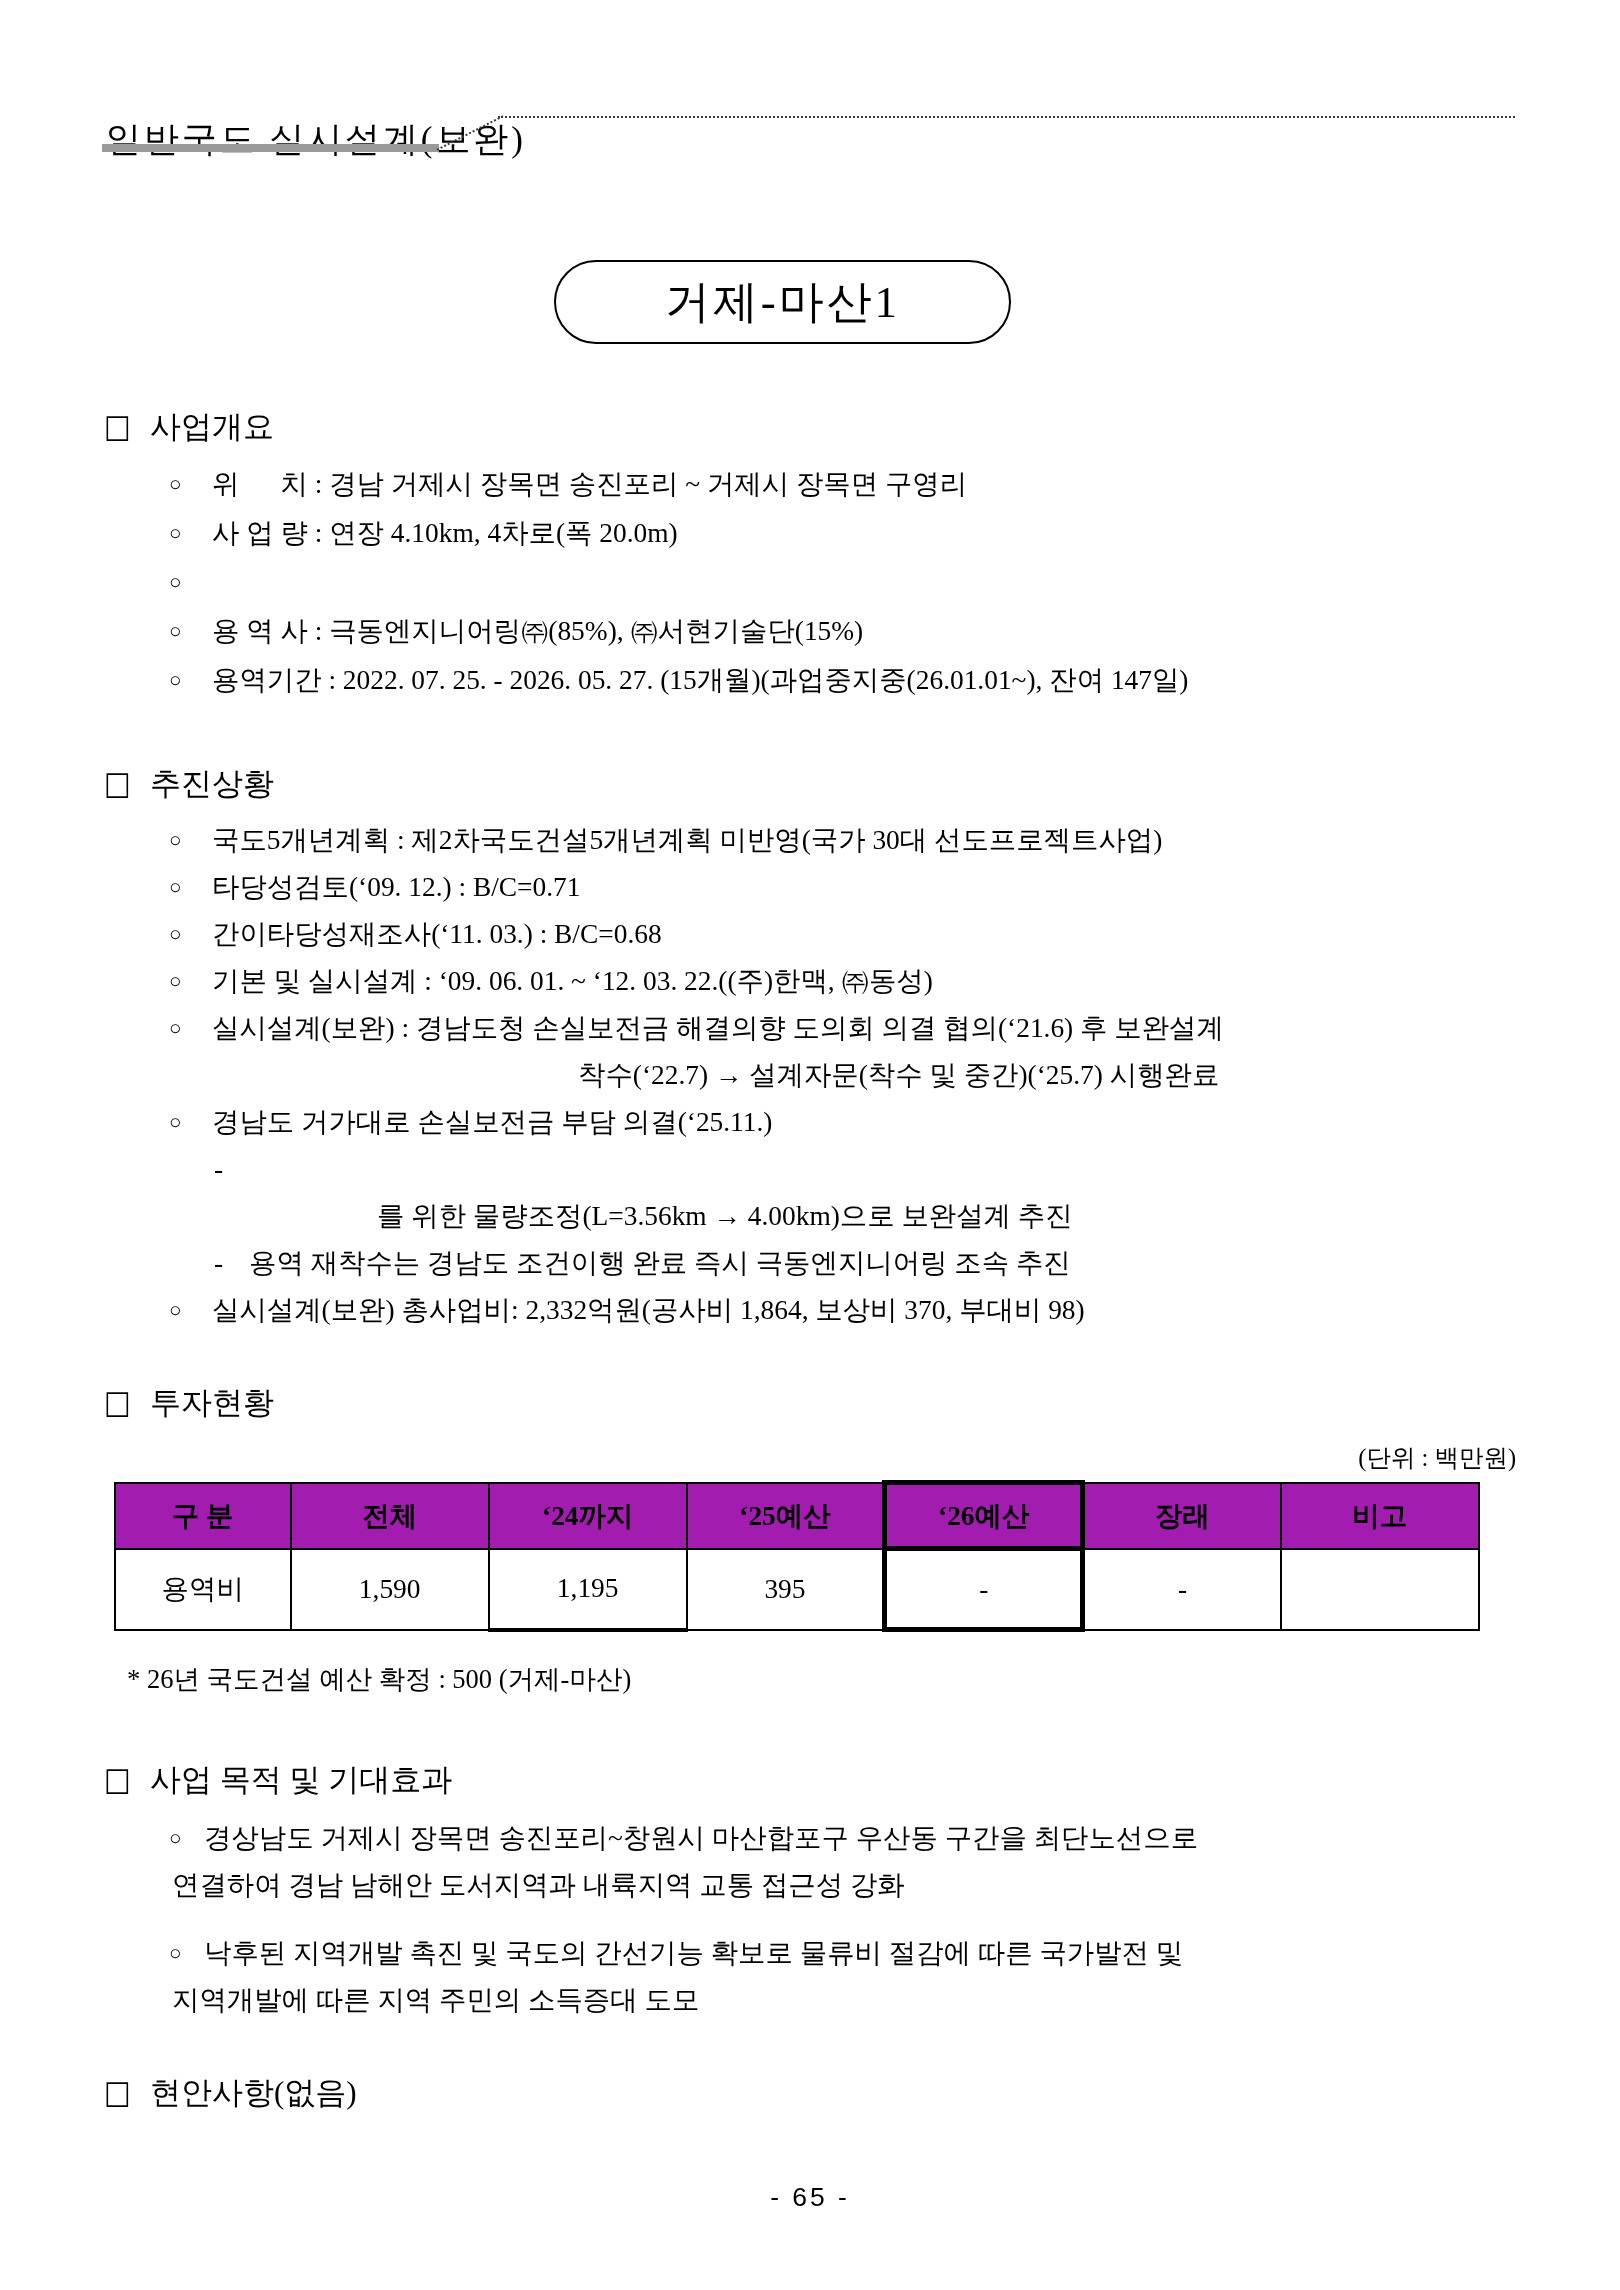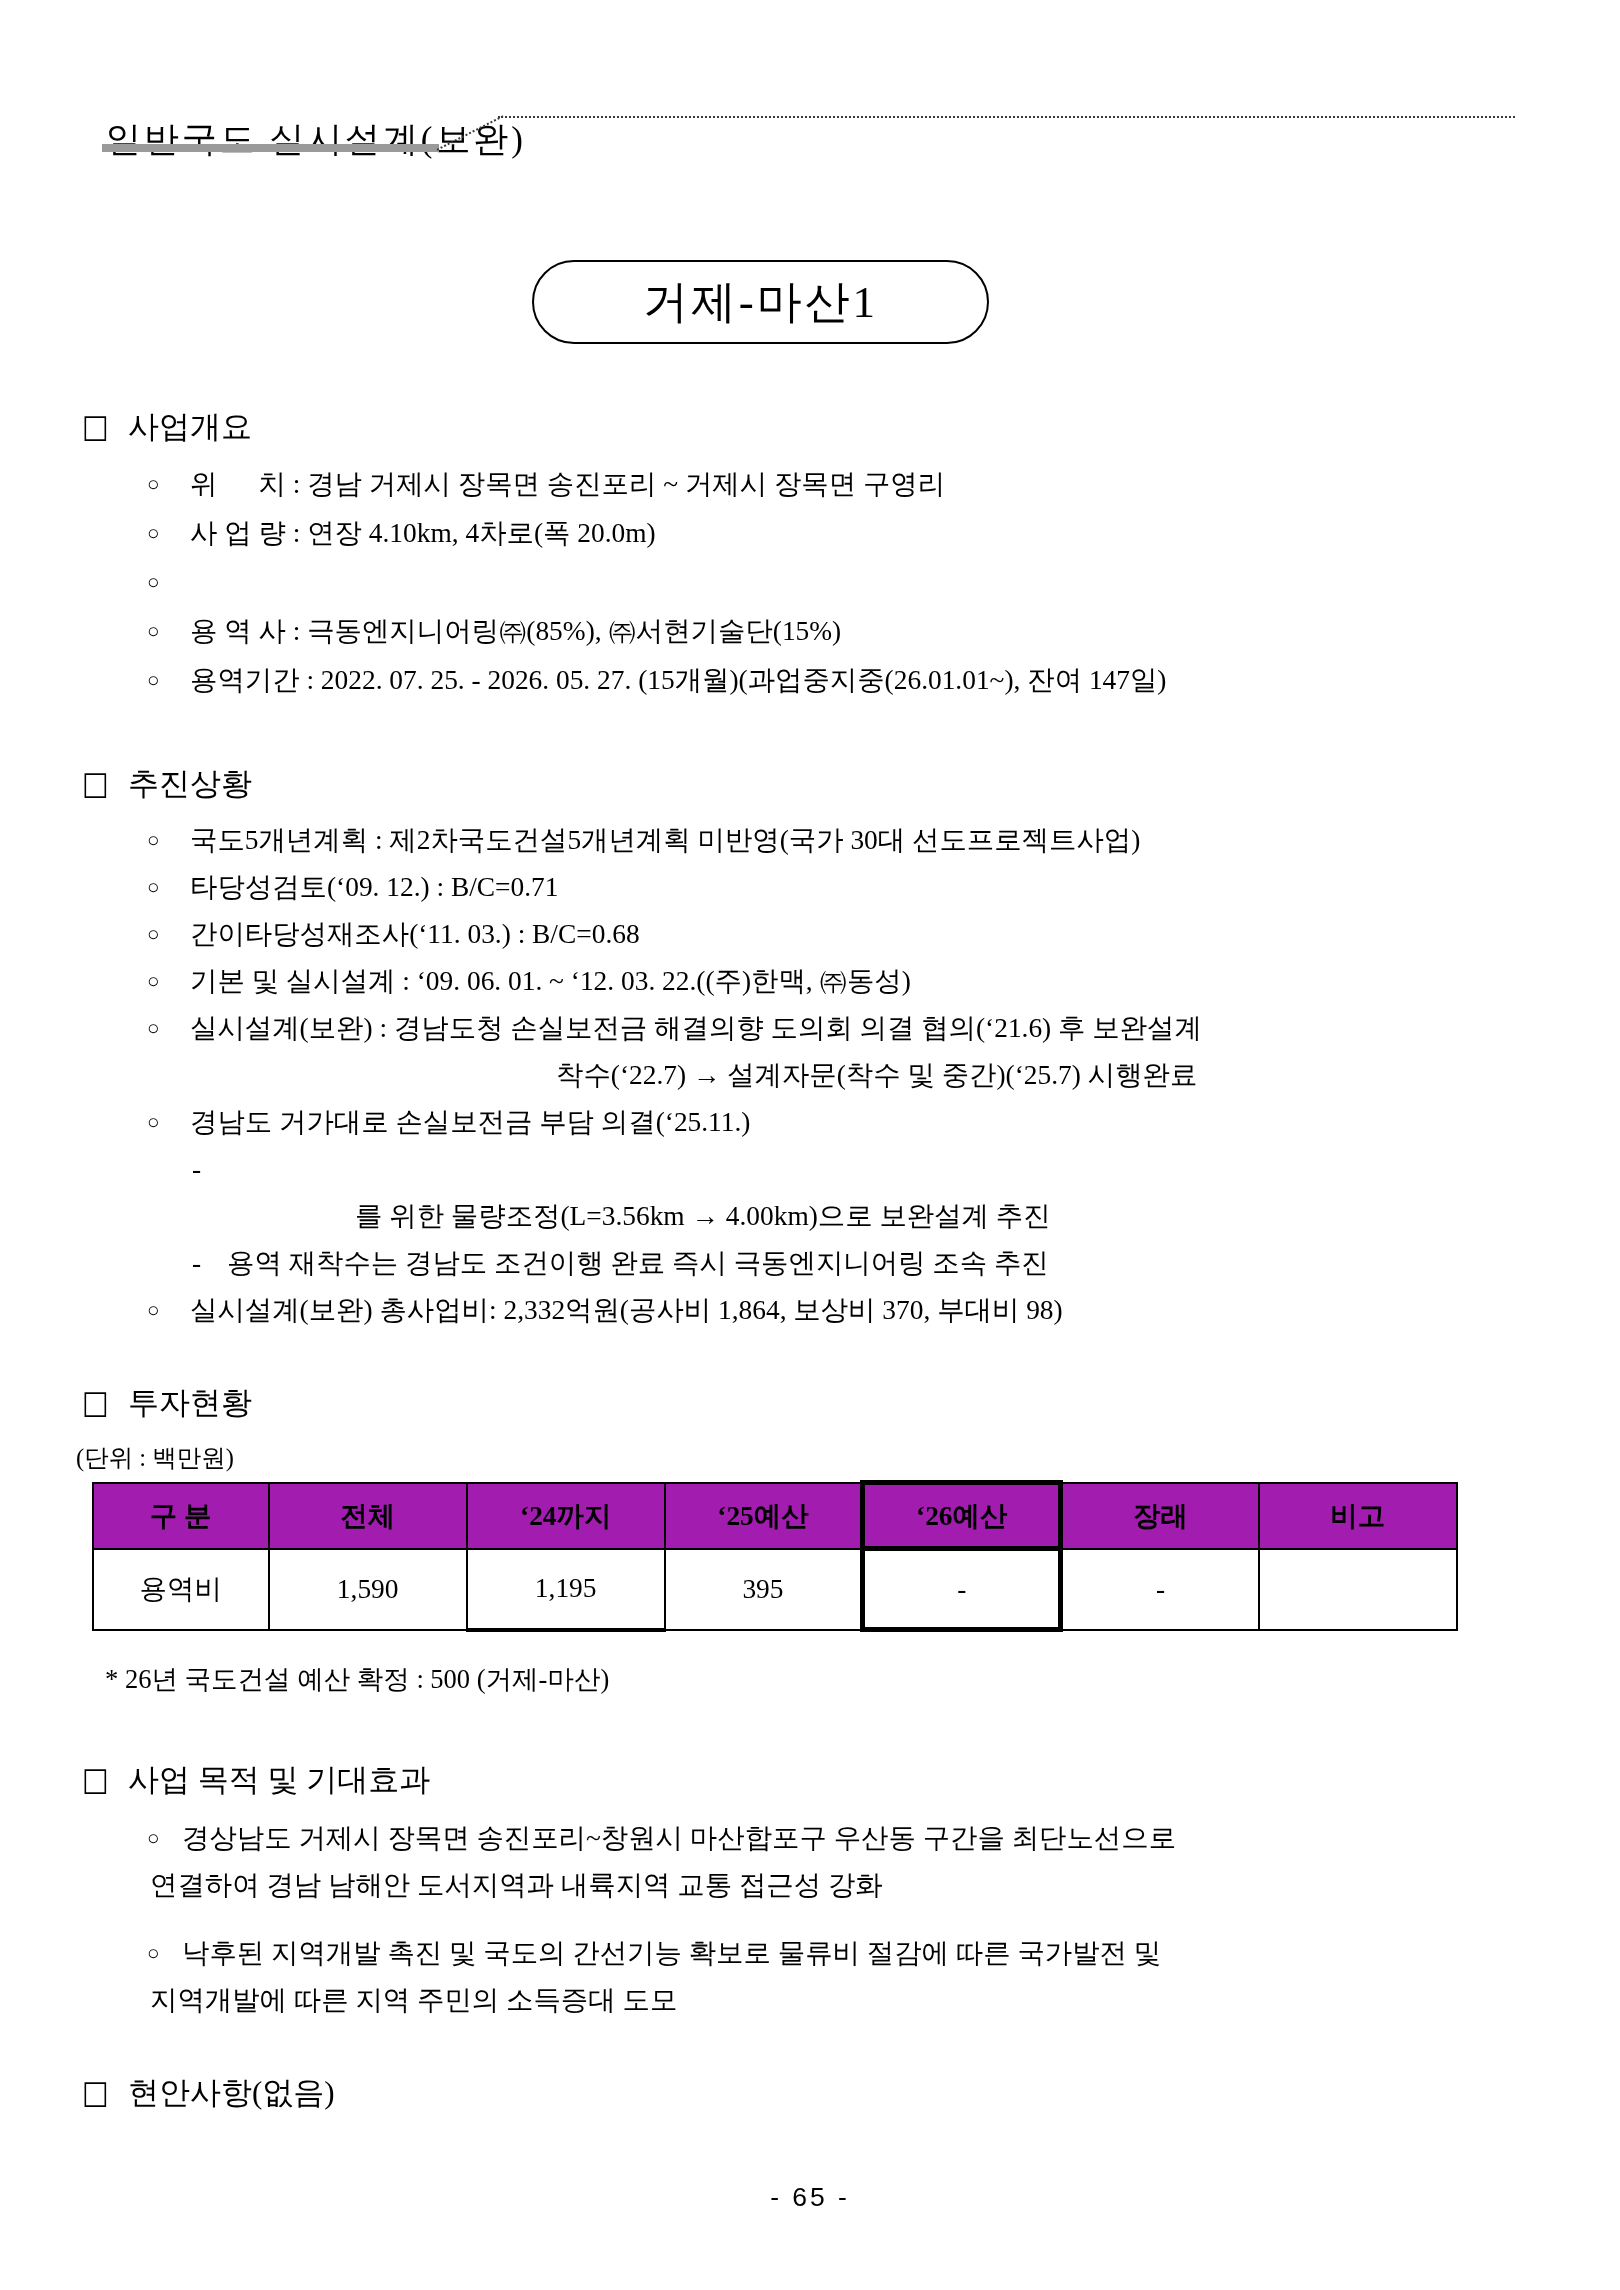--- a/index.html
+++ b/index.html
@@ -1,21 +1,21 @@
 <!DOCTYPE html>
 <html lang="ko"><head>
 <meta charset="utf-8">
 <style>
   html,body{margin:0;padding:0;}
   body{
     width:1620px;height:2291px;background:#ffffff;color:#000;
     font-family:"Liberation Serif","DejaVu Serif",serif;
     position:relative;overflow:hidden;
   }
-  .content{padding:0 76px;}
+  .content{padding:0 98px;}
 
   
   .doc-header{position:relative;height:162px;}
   .header-label{position:absolute;left:106px;top:116px;font-size:35px;letter-spacing:2.9px;white-space:pre;}
   .header-bar{position:absolute;left:102px;top:144px;width:337px;height:7.8px;background:#9a9a9a;}
   .header-dot-h{position:absolute;left:498px;top:116px;width:1017px;height:0;border-top:2.9px dotted #3a3a3a;}
   .header-dot-diag{position:absolute;left:433px;top:132px;width:74px;height:0;border-top:2.9px dotted #3a3a3a;transform:rotate(-27deg);}
 
   
   .title-box{
@@ -44,21 +44,21 @@
   .mt12{margin-top:11.8px;}
   .mt14{margin-top:13.7px;}
   .gap22{margin-top:21.6px;}
   .sec1{margin-top:61px;}
   .sec2{margin-top:57px;}
   .sec3{margin-top:47px;}
   .sec4{margin-top:61px;}
   .sec5{margin-top:47px;}
 
   
-  .unit-note{margin-top:17.6px;text-align:left;font-size:24.5px;padding-right:5.9px;white-space:pre;}
+  .unit-note{margin-top:17.6px;text-align:right;font-size:24.5px;padding-right:5.9px;white-space:pre;}
   table.inv{border-collapse:collapse;width:1364px;margin:5.9px 0 0 15.7px;table-layout:fixed;}
   table.inv th,table.inv td{
     border:2px solid #000;text-align:center;vertical-align:middle;
     font-size:27.4px;white-space:pre;
   }
   table.inv th{background:#a21caf;font-weight:bold;height:59px;}
   table.inv td{height:74px;font-weight:normal;}
   .thick{border:5.9px solid #000 !important;}
   .thick-b{border-bottom:4.9px solid #000 !important;}
   .footnote{margin:29px 0 0 29px;font-size:26.5px;white-space:pre-wrap;}

